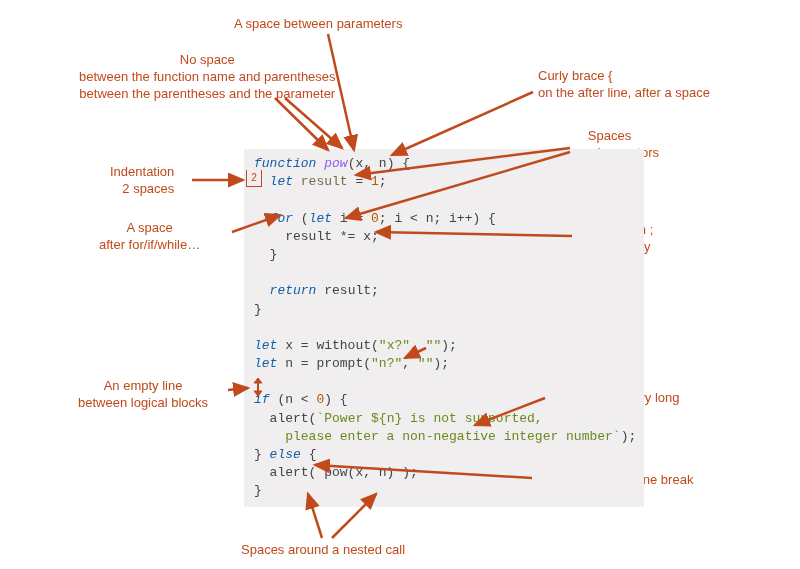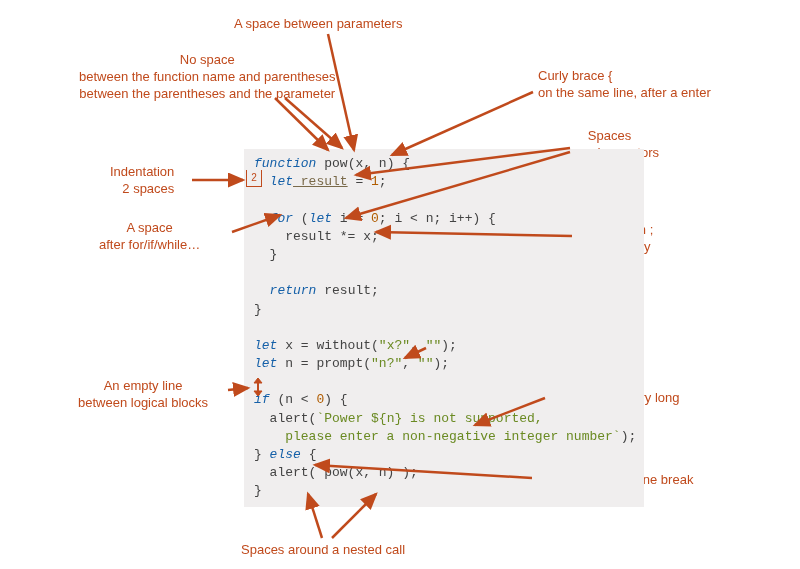--- a/index.html
+++ b/index.html
@@ -26,22 +26,22 @@
     width: 380px;
     background: #f0eeee;
     padding: 6px 10px 6px 10px;
     font-family: Consolas, Menlo, "Courier New", monospace;
     font-size: 13px;
     line-height: 1.4;
     white-space: pre;
     color: #444;
   }
   .code-block .kw   { color: #1560a8; font-style: italic; }
-  .code-block .name { color: #404040; }
-  .code-block .id   { color: #7a6a4a; text-decoration: underline; }
+  .code-block .name { color: #8b5cf6; font-style: italic; }
+  .code-block .id   { color: #7a6a4a; }
   .code-block .num  { color: #b05c00; }
   .code-block .str  { color: #6a8a22; }
   .code-block .tmpl { color: #6a8a22; }
   .indent-box {
     position: absolute;
     left: 246px;
     top: 170px;
     width: 14px;
     height: 16px;
     border: 1.5px solid #c04a1c;
@@ -58,21 +58,21 @@
   }
 </style>
 </head>
 <body>
 
 <div class="label" style="left:234px;top:16px;text-align:center">A space between parameters</div>
 <div class="label" style="left:79px;top:52px;text-align:center;white-space:pre">No space
 between the function name and parentheses
 between the parentheses and the parameter</div>
 <div class="label" style="left:538px;top:68px;white-space:pre">Curly brace {
-on the same line, after a enter</div>
+on the after line, after a space</div>
 <div class="label" style="left:560px;top:128px;white-space:pre;text-align:center">Spaces
 around operators</div>
 <div class="label" style="left:110px;top:164px;text-align:right;white-space:pre">Indentation
 2 spaces</div>
 <div class="label" style="left:99px;top:220px;text-align:center;white-space:pre">A space
 after for/if/while…</div>
 <div class="label" style="left:576px;top:222px;white-space:pre">A semicolon ;
 is mandatory</div>
 <div class="label" style="left:406px;top:298px;white-space:pre;text-align:center">A space
 between

